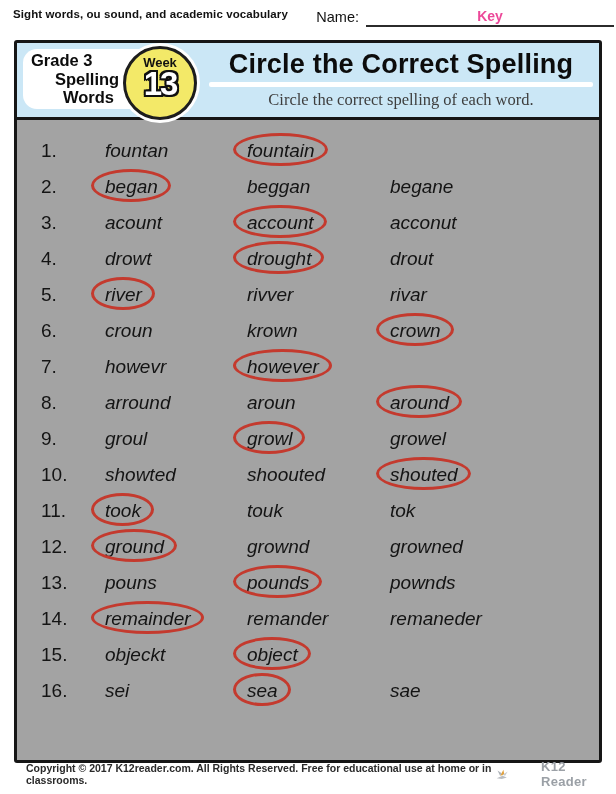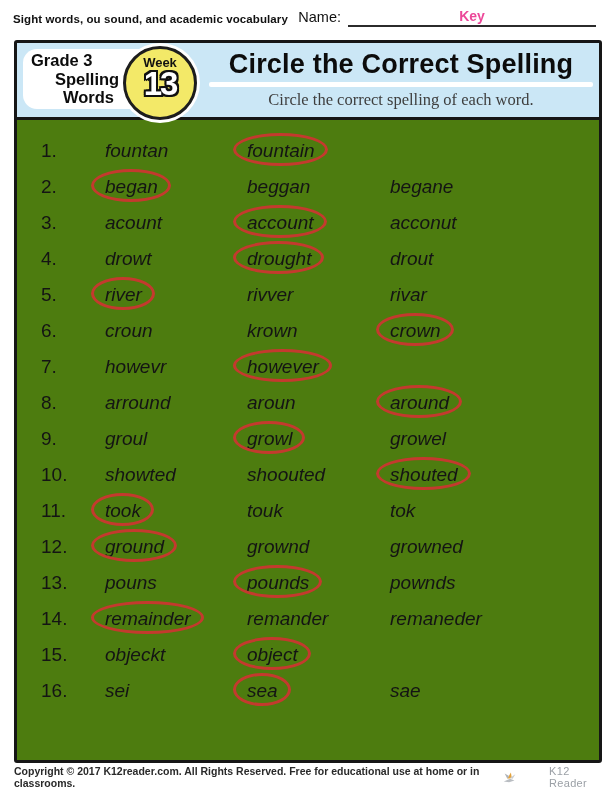--- a/index.html
+++ b/index.html
@@ -1,28 +1,28 @@
 <!DOCTYPE html>
 <html><head>
 <meta charset="utf-8">
 <style>
   html,body { margin:0; padding:0; background:#ffffff; }
   body { width:616px; height:794px; font-family:"Liberation Sans", sans-serif; position:relative; }
   .page { position:absolute; inset:0; background:#fff; overflow:hidden; }
 
   
-  .topbar { position:absolute; top:8px; left:13px; right:20px; display:flex; justify-content:space-between; align-items:flex-end; }
+  .topbar { position:absolute; top:8px; left:13px; right:2px; display:flex; justify-content:space-between; }
   .topic { font-size:11.5px; font-weight:700; color:#111; letter-spacing:0.1px; padding-bottom:2px; }
   .name-area { display:flex; align-items:flex-end; font-size:14.5px; color:#111; }
   .name-label { padding-bottom:2px; }
   .name-line { display:inline-block; width:248px; border-bottom:2px solid #2b2b2b; text-align:center; margin-left:7px; line-height:17px; }
   .key { color:#ec4899; font-weight:700; font-size:14px; }
 
   
-  .main-frame { position:absolute; top:40px; left:14px; width:588px; height:723px; border:3px solid #161616; border-radius:3px; box-sizing:border-box; background:#4d7c0f; }
+  .main-frame { position:absolute; top:40px; left:14px; width:588px; height:723px; border:3px solid #161616; border-radius:3px; box-sizing:border-box; background:#a3a3a3; }
 
   .header-band { position:relative; height:74px; background:#cbe7f6; border-bottom:3px solid #161616; }
   .white-tag { position:absolute; left:6px; top:6px; width:162px; height:60px; background:#ffffff; border-radius:14px; font-weight:700; font-size:16.5px; line-height:18.5px; color:#0c0c0c; padding-top:2px; box-sizing:border-box; }
   .wt-1 { margin-left:8px; }
   .wt-2 { margin-left:32px; }
   .wt-3 { margin-left:40px; }
 
   .week-badge { position:absolute; left:106px; top:3px; width:74px; height:74px; box-sizing:border-box; background:#f3e968; border:3px solid #1d1d1d; border-radius:50%; box-shadow:0 0 0 3px #ffffff; text-align:center; z-index:2; }
   .week-label { display:block; font-size:13px; font-weight:700; color:#111; margin-top:7px; line-height:13px; }
   .week-num { display:block; font-size:33px; font-weight:800; line-height:30px; color:#ffffff; letter-spacing:-2px;
@@ -35,24 +35,24 @@
 
   
   .rows { padding-top:13px; }
   .row { display:grid; grid-template-columns:64px 142px 143px auto; padding-left:24px; height:36px; align-items:center; font-size:19px; color:#141414; }
   .rownum { display:inline-block; }
   .cell { display:inline-block; }
   .word { position:relative; display:inline-block; white-space:nowrap;font-style:italic; }
   .word.circled::after { content:""; position:absolute; left:-14px; right:-13px; top:-7px; bottom:-4px; border:3.6px solid #c43a2e; border-radius:50%; pointer-events:none; }
 
   
-  .footer { position:absolute; left:14px; right:12px; bottom:5px; display:flex; justify-content:space-between; align-items:center; }
+  .footer { position:absolute; left:26px; right:12px; bottom:5px; display:flex; justify-content:space-between; align-items:center; }
   .copyright { font-size:10.5px; font-weight:600; color:#2a2a2a; }
   .logo { display:flex; align-items:center; gap:2px; }
-  .logo-text { font-size:11px; font-weight:400; color:#9ba0a6; letter-spacing:0.3px;margin-left:30px; }
+  .logo-text { font-size:13px; font-weight:700; color:#9ba0a6; letter-spacing:0.3px;margin-left:30px; }
 </style>
 </head>
 <body>
 
 <div class="page">
 
   <div class="topbar">
     <span class="topic">Sight words, ou sound, and academic vocabulary</span>
     <span class="name-area">
       <span class="name-label">Name:</span>

